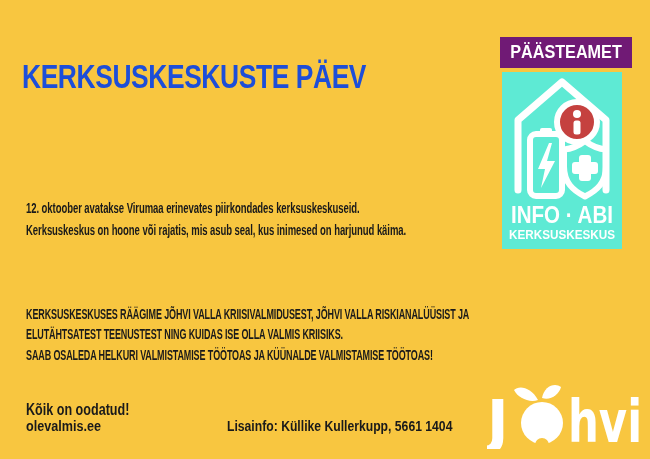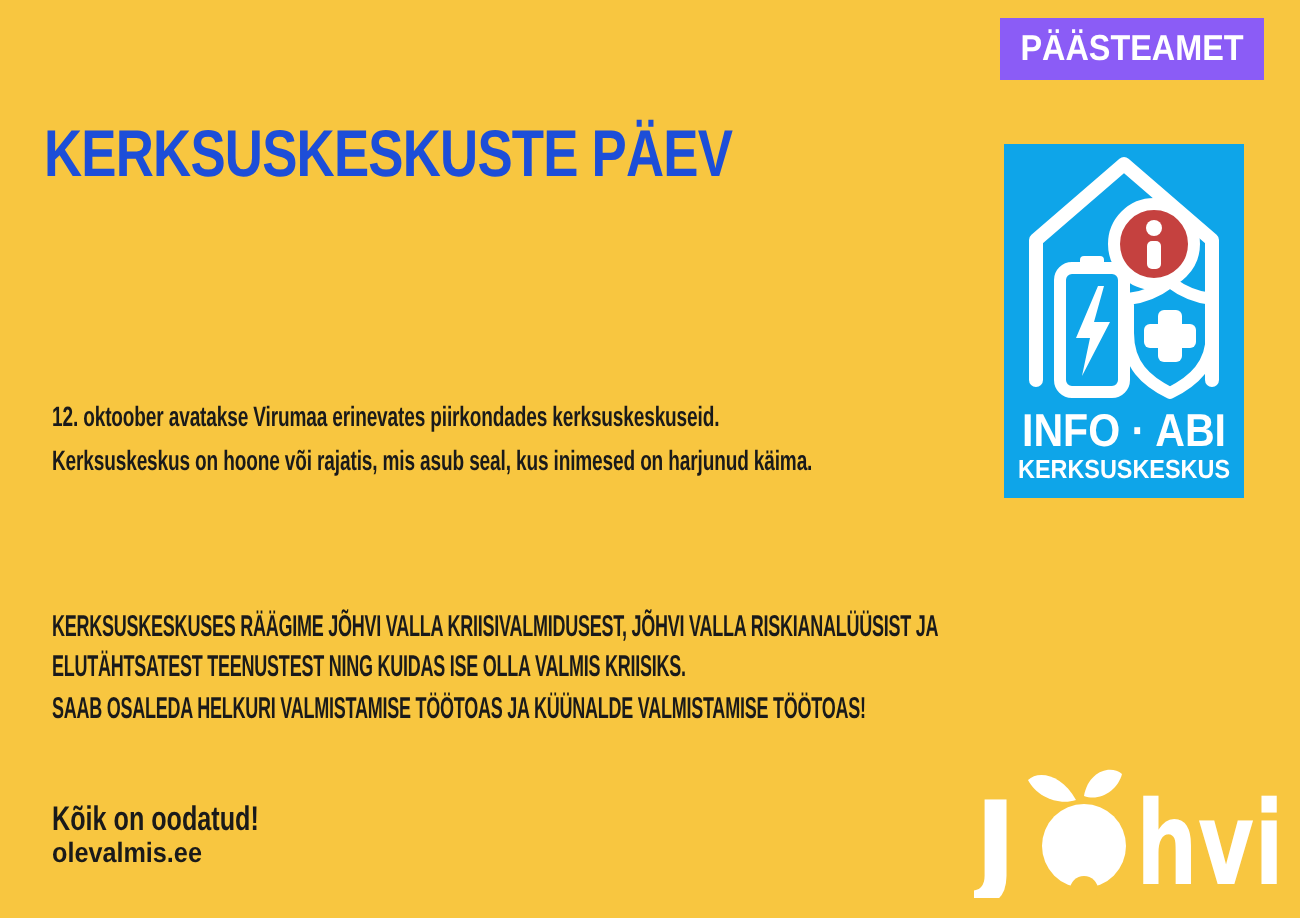--- a/index.html
+++ b/index.html
@@ -21,24 +21,24 @@
   .bodyl{position:absolute;left:26px;font-size:15px;font-weight:700;color:#1a1a1a;}
   .bodyl .nw{transform:scaleX(0.60);transform-origin:0 50%;letter-spacing:-0.2px;}
   .b1{top:305px;} .b2{top:325px;} .b3{top:346px;}
   .welcome{position:absolute;left:26px;top:368px;font-size:17px;font-weight:700;color:#1a1a1a;margin-top:32px;}
   .welcome .nw{transform:scaleX(0.74);transform-origin:0 50%;}
   .website{position:absolute;left:26px;top:418px;font-size:14px;font-weight:700;color:#1a1a1a;text-align:right;}
   .website .nw{transform:scaleX(0.90);transform-origin:0 50%;}
   .contact{position:absolute;left:227px;top:418px;font-size:14px;font-weight:700;color:#1a1a1a;}
   .contact .nw{transform:scaleX(0.87);transform-origin:0 50%;}
   
-  .paasteamet-badge{position:absolute;left:500px;top:9px;width:132px;height:31px;background:#8b5cf6;
+  .paasteamet-badge{position:absolute;left:500px;top:37px;width:132px;height:31px;background:#701a75;
     display:flex;align-items:center;justify-content:center;color:#fff;font-size:18px;font-weight:800;}
   .paasteamet-badge .nw{transform:scaleX(0.90);transform-origin:50% 50%;}
-  .infoabi-logo{position:absolute;left:502px;top:72px;width:120px;height:177px;background:#0ea5e9;}
+  .infoabi-logo{position:absolute;left:502px;top:72px;width:120px;height:177px;background:#5eead4;}
   .infoabi-logo svg{display:block;width:120px;height:177px;}
   .johvi-logo{position:absolute;left:487px;top:383px;width:158px;height:66px;}
   .johvi-logo svg{display:block;width:158px;height:66px;}
 </style>
 </head>
 <body>
 
 <div class="poster">
 
   <div class="title"><span class="nw">KERKSUSKESKUSTE PÄEV</span></div>
@@ -47,20 +47,21 @@
   <div class="intro2"><span class="nw">Kerksuskeskus on hoone või rajatis, mis asub seal, kus inimesed on harjunud käima.</span></div>
 
 
   <div class="bodyl b1"><span class="nw">KERKSUSKESKUSES RÄÄGIME JÕHVI VALLA KRIISIVALMIDUSEST,  JÕHVI VALLA RISKIANALÜÜSIST JA</span></div>
   <div class="bodyl b2"><span class="nw">ELUTÄHTSATEST TEENUSTEST NING KUIDAS ISE OLLA VALMIS KRIISIKS.</span></div>
   <div class="bodyl b3"><span class="nw">SAAB OSALEDA HELKURI VALMISTAMISE TÖÖTOAS JA KÜÜNALDE VALMISTAMISE TÖÖTOAS!</span></div>
 
   <div class="welcome"><span class="nw">Kõik on oodatud!</span></div>
 
   <div class="website"><span class="nw">olevalmis.ee</span></div>
+  <div class="contact"><span class="nw">Lisainfo: Küllike Kullerkupp, 5661 1404</span></div>
 
   <div class="paasteamet-badge">
     <span class="nw">PÄÄSTEAMET</span>
   </div>
 
   <div class="infoabi-logo">
     <svg viewBox="0 0 120 177" xmlns="http://www.w3.org/2000/svg">
 
       <polyline points="16,118 16,48 60,10 104,48 104,118" fill="none" stroke="#FFFFFF" stroke-width="7" stroke-linejoin="round" stroke-linecap="round"></polyline>
 

